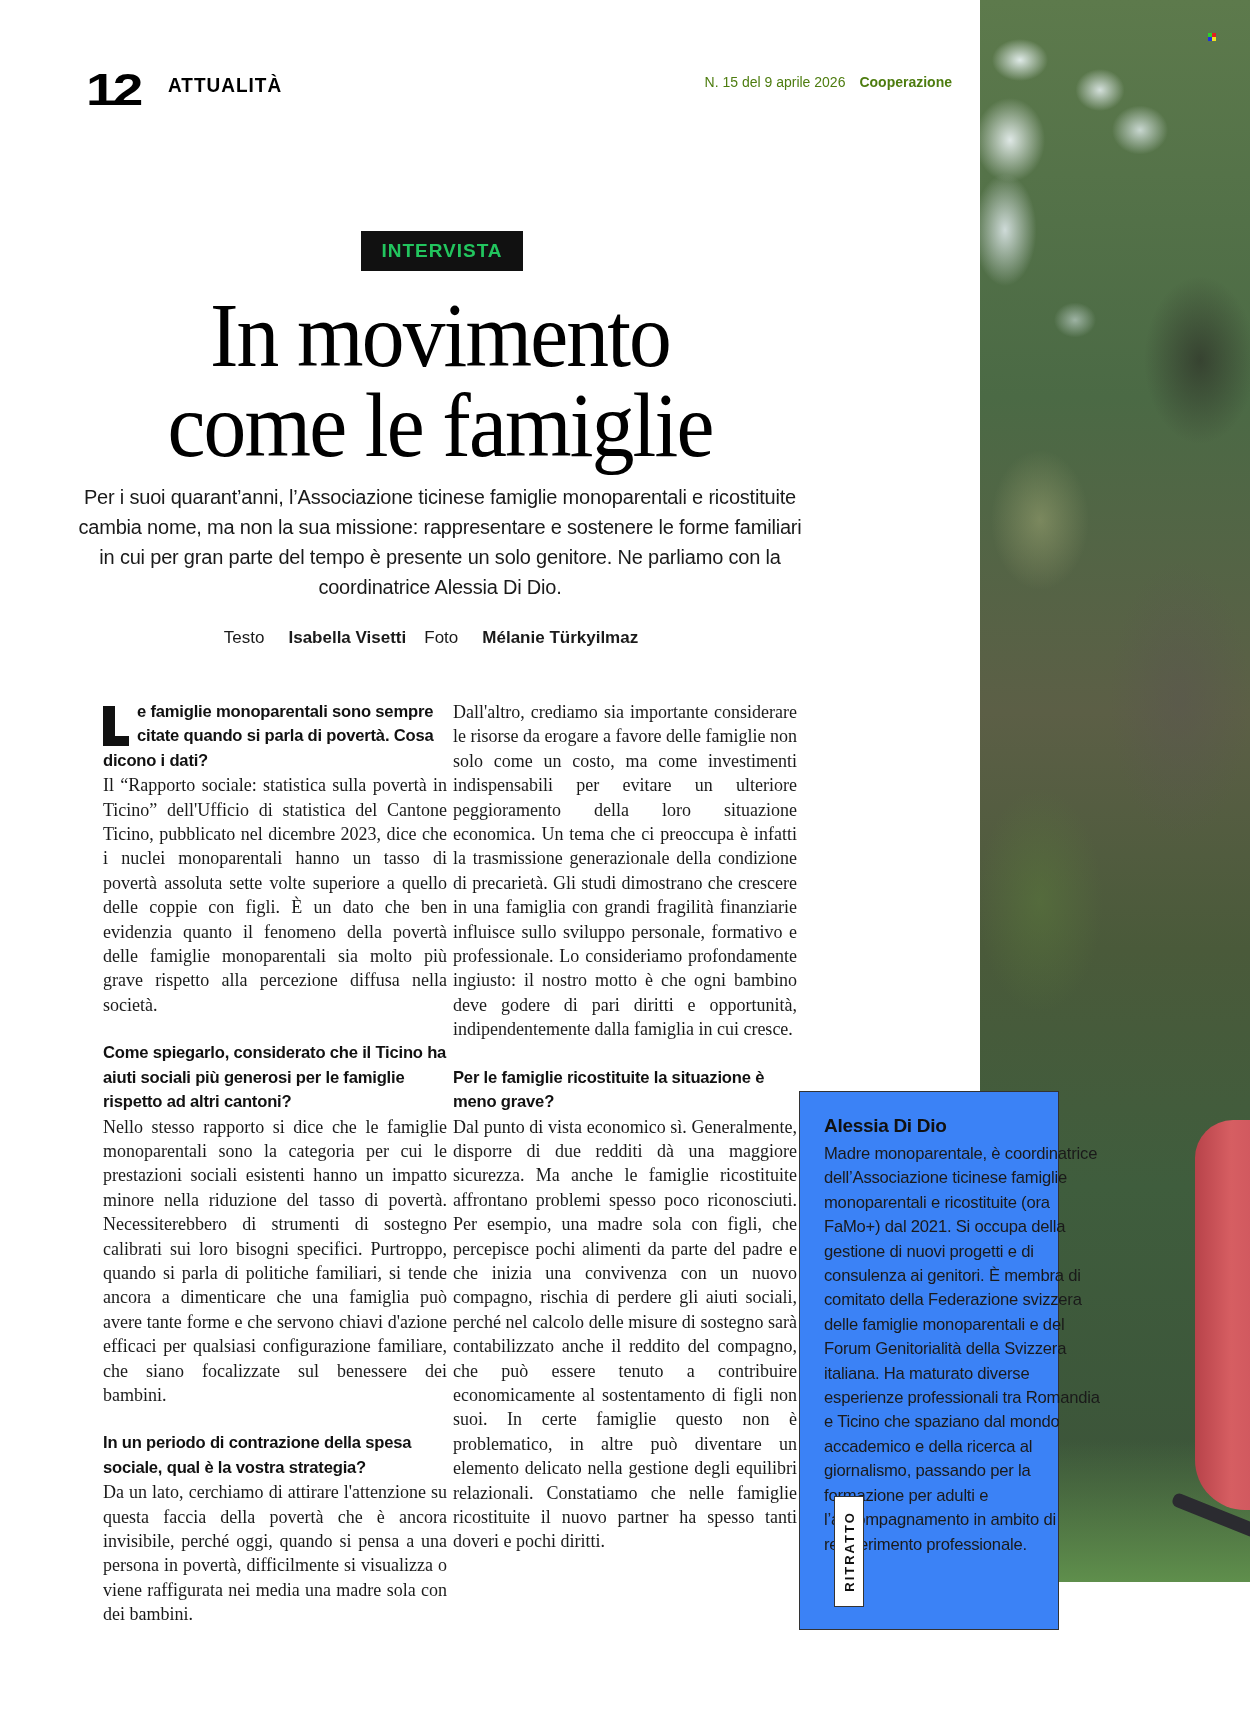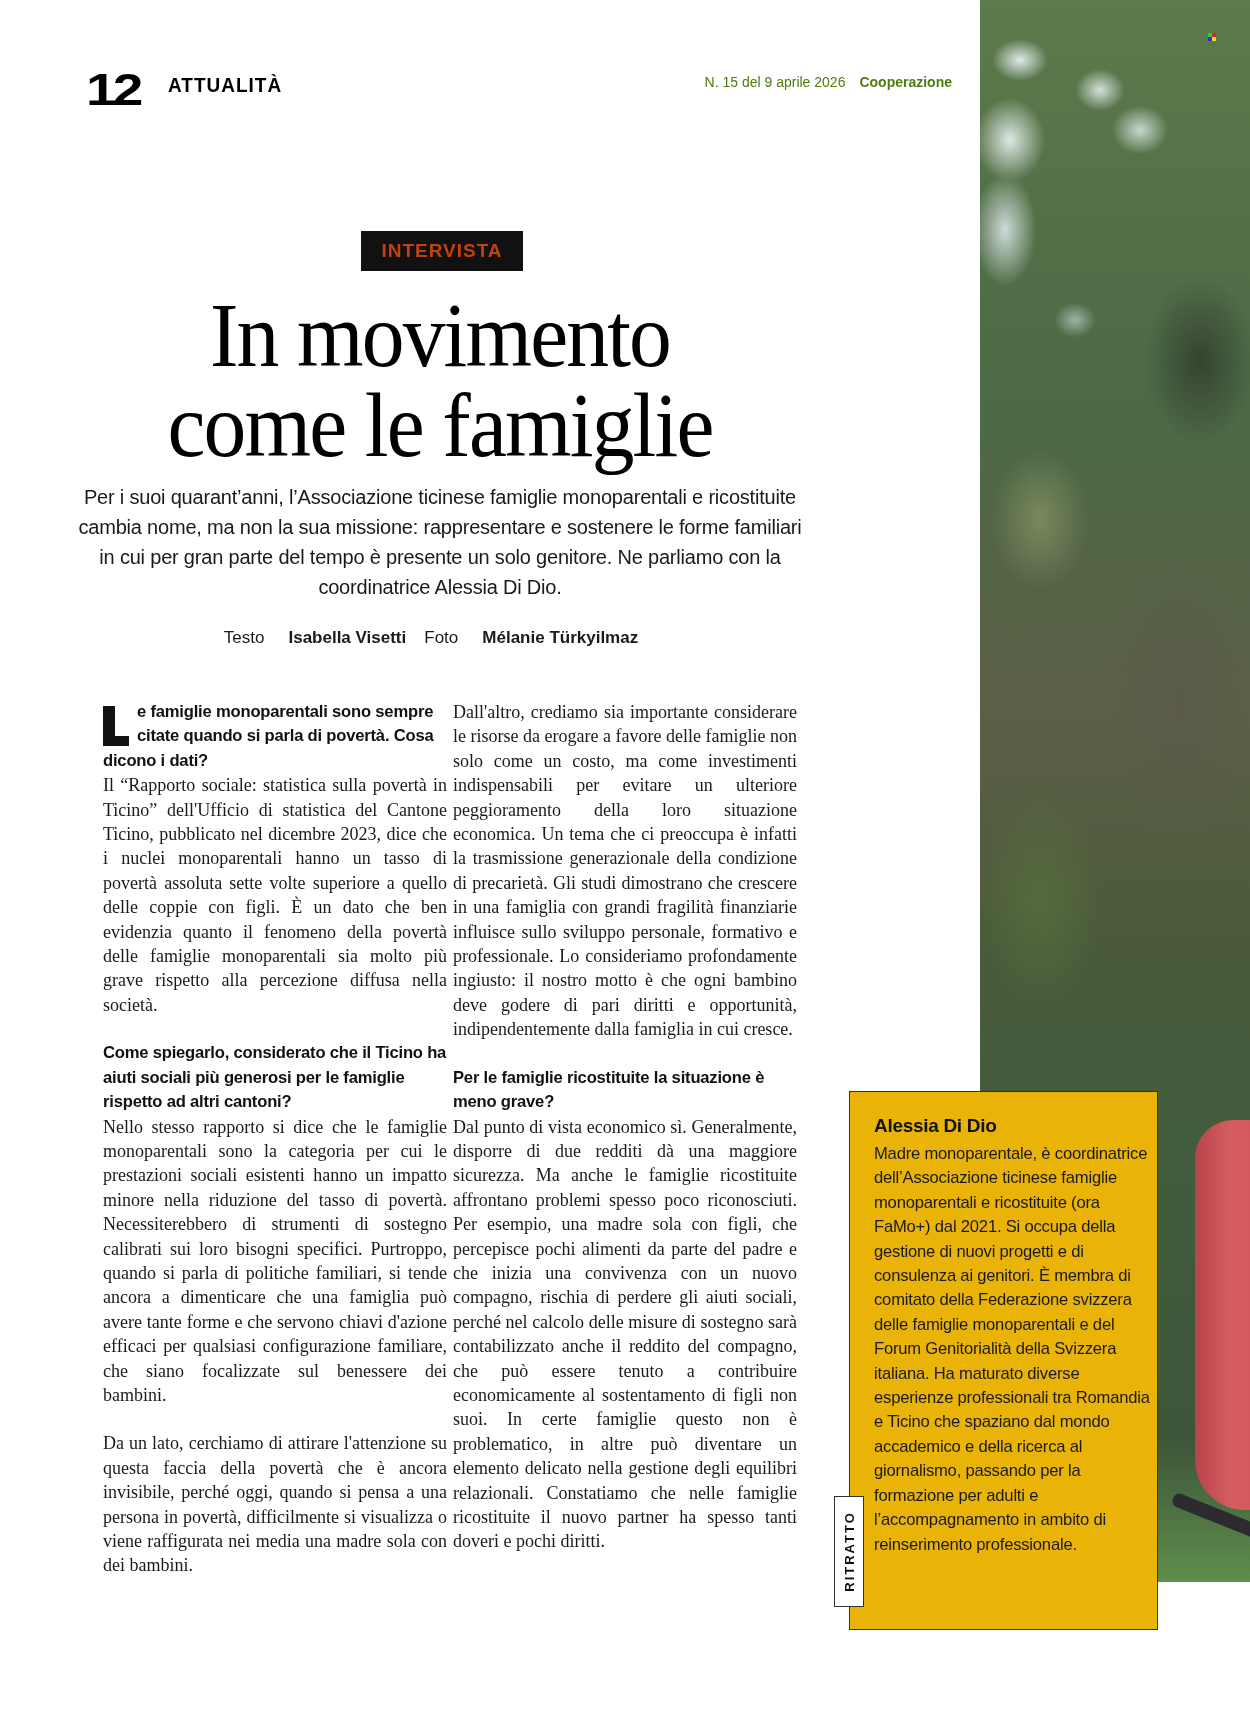--- a/index.html
+++ b/index.html
@@ -4,21 +4,21 @@
 <style>
   html, body { margin:0; padding:0; }
   body { width:1250px; height:1727px; position:relative; background:#ffffff; overflow:hidden; color:#111; font-family:"Liberation Sans", sans-serif; }
   .abs { position:absolute; }
   
   .page-num { left:86px; top:68px; font-family:"Liberation Sans", sans-serif; font-weight:900; font-size:44px; letter-spacing:-3px; line-height:44px; transform:scaleX(1.25); transform-origin:left top; color:#000; }
   .section { left:168px; top:74px; font-weight:700; font-size:19px; letter-spacing:1px; line-height:20px; color:#000; transform:scaleY(1.1); transform-origin:left top; }
   .issue { left:640px; top:74px; width:312px; text-align:right; font-size:14px; line-height:16px; color:#4d7c0f; white-space:nowrap; }
   .issue .pub { font-weight:700; margin-left:14px; }
   
-  .kicker { left:361px; top:231px; width:162px; height:40px; background:#111; color:#c2410c; font-weight:700; font-size:19px; letter-spacing:1px; display:flex; align-items:center; justify-content:center; }
+  .kicker { left:361px; top:231px; width:162px; height:40px; background:#111; color:#22c55e; font-weight:700; font-size:19px; letter-spacing:1px; display:flex; align-items:center; justify-content:center; }
   
   .title { left:70px; top:290px; width:740px; text-align:center; font-family:"Liberation Serif", serif; font-size:92px; line-height:90px; letter-spacing:-2px; color:#000; transform:scaleX(0.93); transform-origin:center top; }
   .title div { white-space:nowrap; }
   
   .lead { left:70px; top:482px; width:740px; text-align:center; font-size:20px; line-height:30px; color:#1a1a1a; letter-spacing:-0.2px; }
   .byline { left:70px; top:628px; width:740px; text-align:center; font-size:17px; line-height:20px; color:#1a1a1a; }
   .byline b { font-weight:700; margin:0 18px 0 24px; }
   
   .col { top:700px; width:344px; font-family:"Liberation Serif", serif; font-size:18px; line-height:24.4px; color:#1a1a1a; text-align:justify; hyphens:auto; }
   .col1 { left:103px; }
@@ -43,21 +43,21 @@
       radial-gradient(ellipse 100px 200px at 200px 700px, rgba(90,85,80,0.5), transparent 70%),
       radial-gradient(ellipse 90px 160px at 60px 900px, rgba(90,120,60,0.55), transparent 70%),
       linear-gradient(180deg, #5d7a4c 0%, #4b6a45 25%, #5c5f46 45%, #4a5a3a 60%, #3f5d3d 75%, #3b5238 100%);
   }
   .photo .red { position:absolute; left:215px; top:1120px; width:90px; height:390px; border-radius:38px 38px 30px 50px; background:linear-gradient(90deg,#b8434a 0%, #d65e62 40%, #c9505a 100%); }
   .photo .branch { position:absolute; left:190px; top:1508px; width:90px; height:14px; background:#2b2b30; transform:rotate(22deg); border-radius:6px; }
   .photo .grass { position:absolute; left:0; top:1440px; width:270px; height:142px; background:linear-gradient(180deg, rgba(70,120,60,0) 0%, #5f8f4c 100%); }
   .photo .dots { position:absolute; left:228px; top:33px; width:8px; height:8px; }
   .photo .dots i { position:absolute; width:4px; height:4px; }
   
-  .sidebar { left:849px; top:1091px; width:309px; height:539px; border:1.5px solid #333; background:#eab308; box-sizing:border-box; }
+  .sidebar { left:799px; top:1091px; width:260px; height:539px; border:1.5px solid #333; background:#3b82f6; box-sizing:border-box; }
   .sidebar .name { position:absolute; left:24px; top:22px; font-weight:700; font-size:19px; line-height:24px; color:#111; letter-spacing:-0.3px; }
   .sidebar .bio { position:absolute; left:24px; top:50px; width:282px; font-size:16.6px; line-height:24.4px; color:#1a1a1a; letter-spacing:-0.2px; }
   .tag { left:834px; top:1496px; width:30px; height:111px; background:#fff; border:1.5px solid #333; box-sizing:border-box; display:flex; align-items:center; justify-content:center; }
   .tag span { transform:rotate(-90deg); font-weight:700; font-size:13px; letter-spacing:2px; white-space:nowrap; color:#111; }
 </style>
 </head>
 <body>
 
 <div class="abs page-num">12</div>
 <div class="abs section">ATTUALITÀ</div>
@@ -84,20 +84,21 @@
         <span class="v"></span>
         <span class="h"></span>
       </span>
     <span>e famiglie monoparentali sono sempre citate quando si parla di povertà. Cosa dicono i dati?</span>
   </div>
   <div>Il “Rapporto sociale: statistica sulla povertà in Ticino” dell'Ufficio di statistica del Cantone Ticino, pubblicato nel dicembre 2023, dice che i nuclei monoparentali hanno un tasso di povertà assoluta sette volte superiore a quello delle coppie con figli. È un dato che ben evidenzia quanto il fenomeno della povertà delle famiglie monoparentali sia molto più grave rispetto alla percezione diffusa nella società.</div>
   <div class="gap"></div>
   <div class="q">Come spiegarlo, considerato che il Ticino ha aiuti sociali più generosi per le famiglie rispetto ad altri cantoni?</div>
   <div>Nello stesso rapporto si dice che le famiglie monoparentali sono la categoria per cui le prestazioni sociali esistenti hanno un impatto minore nella riduzione del tasso di povertà. Necessiterebbero di strumenti di sostegno calibrati sui loro bisogni specifici. Purtroppo, quando si parla di politiche familiari, si tende ancora a dimenticare che una famiglia può avere tante forme e che servono chiavi d'azione efficaci per qualsiasi configurazione familiare, che siano focalizzate sul benessere dei bambini.</div>
   <div class="gap"></div>
+  <div class="q">In un periodo di contrazione della spesa sociale, qual è la vostra strategia?</div>
   <div>Da un lato, cerchiamo di attirare l'attenzione su questa faccia della povertà che è ancora invisibile, perché oggi, quando si pensa a una persona in povertà, difficilmente si visualizza o viene raffigurata nei media una madre sola con dei bambini.</div>
 </div>
 
 <div class="abs col col2">
   <div>Dall'altro, crediamo sia importante considerare le risorse da erogare a favore delle famiglie non solo come un costo, ma come investimenti indispensabili per evitare un ulteriore peggioramento della loro situazione economica. Un tema che ci preoccupa è infatti la trasmissione generazionale della condizione di precarietà. Gli studi dimostrano che crescere in una famiglia con grandi fragilità finanziarie influisce sullo sviluppo personale, formativo e professionale. Lo consideriamo profondamente ingiusto: il nostro motto è che ogni bambino deve godere di pari diritti e opportunità, indipendentemente dalla famiglia in cui cresce.</div>
   <div class="gap"></div>
   <div class="q">Per le famiglie ricostituite la situazione è meno grave?</div>
   <div>Dal punto di vista economico sì. Generalmente, disporre di due redditi dà una maggiore sicurezza. Ma anche le famiglie ricostituite affrontano problemi spesso poco riconosciuti. Per esempio, una madre sola con figli, che percepisce pochi alimenti da parte del padre e che inizia una convivenza con un nuovo compagno, rischia di perdere gli aiuti sociali, perché nel calcolo delle misure di sostegno sarà contabilizzato anche il reddito del compagno, che può essere tenuto a contribuire economicamente al sostentamento di figli non suoi. In certe famiglie questo non è problematico, in altre può diventare un elemento delicato nella gestione degli equilibri relazionali. Constatiamo che nelle famiglie ricostituite il nuovo partner ha spesso tanti doveri e pochi diritti.</div>
 </div>
 

